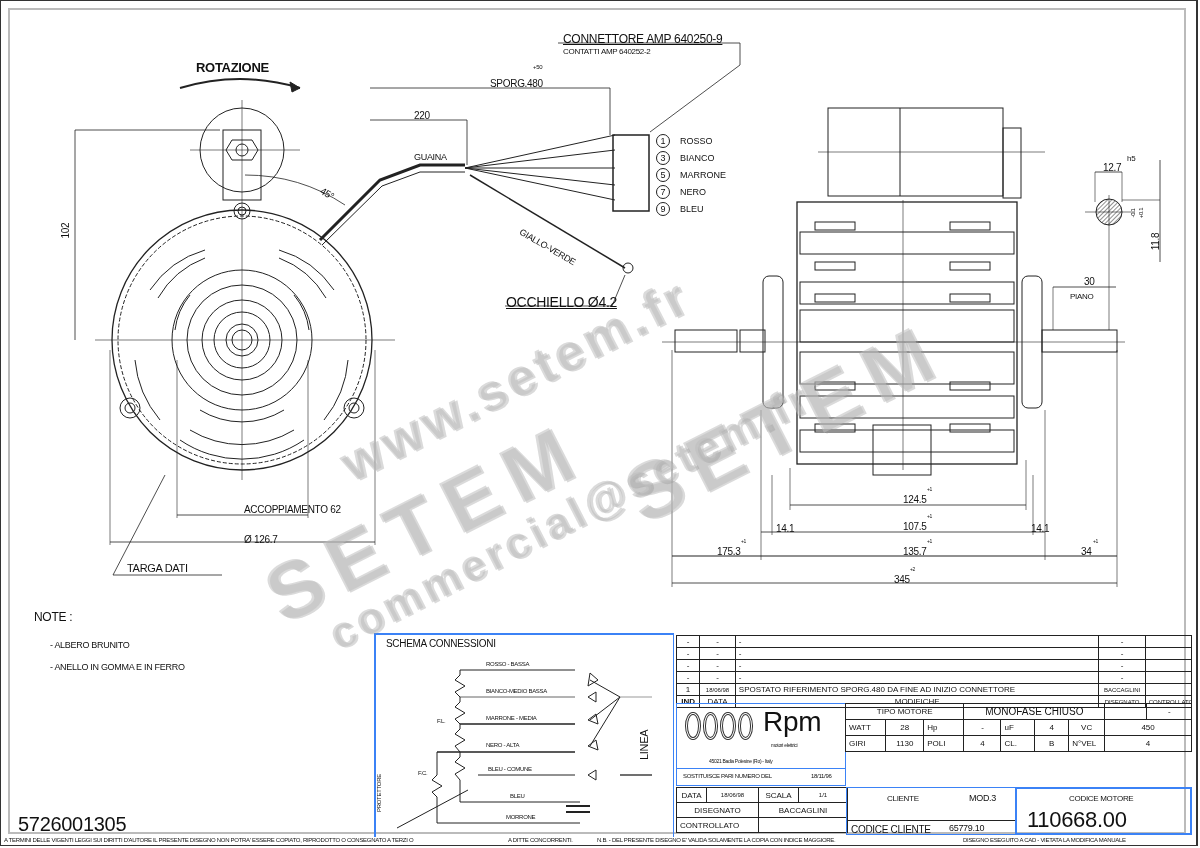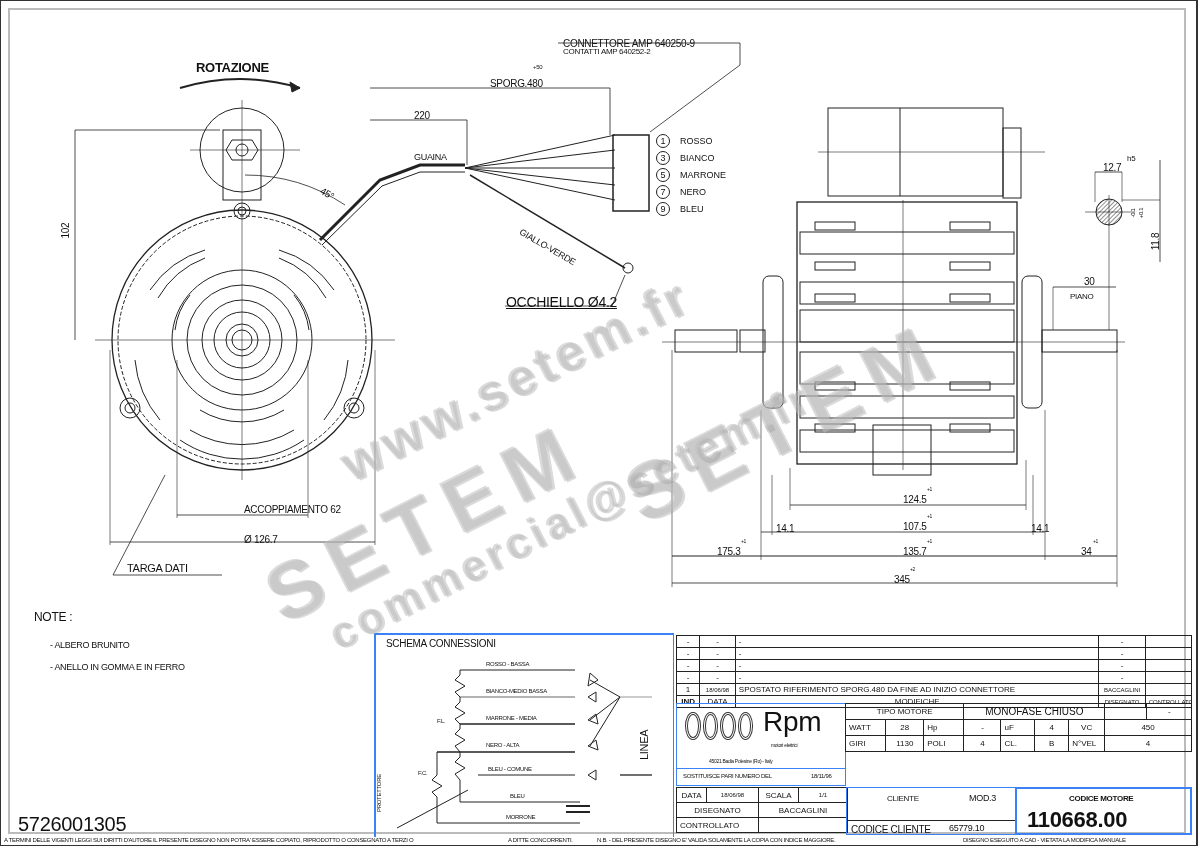--- a/index.html
+++ b/index.html
@@ -204,21 +204,21 @@
 <div class="lbl" style="left:414px;top:152px;font-size:9px;">GUAINA</div>
 <div class="lbl" style="left:414px;top:110px;">220</div>
 <div class="lbl" style="left:490px;top:78px;">SPORG.480</div>
 <div class="lbl" style="left:533px;top:64px;font-size:6px;">+50</div>
 <div class="lbl" style="left:516px;top:242px;transform:rotate(30deg);font-size:9px;">GIALLO-VERDE</div>
 <div class="lbl" style="left:506px;top:294px;font-size:14px;text-decoration:underline;">OCCHIELLO Ø4.2</div>
 <div class="lbl" style="left:244px;top:504px;">ACCOPPIAMENTO 62</div>
 <div class="lbl" style="left:244px;top:534px;">Ø 126.7</div>
 <div class="lbl" style="left:127px;top:562px;font-size:11px;">TARGA DATI</div>
 
-<div class="lbl" style="left:563px;top:38px;font-size:10px;">CONNETTORE AMP 640250-9</div>
+<div class="lbl" style="left:563px;top:32px;font-size:12px;text-decoration:underline;">CONNETTORE AMP 640250-9</div>
 <div class="lbl" style="left:563px;top:47px;font-size:8px;">CONTATTI AMP 640252-2</div>
 <div style="position:absolute;left:656px;top:132px;">
   <div style="height:17px;display:flex;align-items:center;gap:10px;">
       <span style="width:12px;height:12px;border:1px solid #222;border-radius:50%;font-size:9px;display:flex;align-items:center;justify-content:center;">1</span>
       <span style="font-size:9px;">ROSSO</span>
     </div>
   <div style="height:17px;display:flex;align-items:center;gap:10px;">
       <span style="width:12px;height:12px;border:1px solid #222;border-radius:50%;font-size:9px;display:flex;align-items:center;justify-content:center;">3</span>
       <span style="font-size:9px;">BIANCO</span>
     </div>
@@ -414,21 +414,21 @@
       </tr>
 </tbody>
   </table>
 <div class="tb" style="left:846px;top:787px;width:170px;height:48px;border-width:1px;">
   <div class="lbl" style="left:40px;top:6px;font-size:8px;">CLIENTE</div>
   <div class="lbl" style="left:122px;top:5px;font-size:9px;">MOD.3</div>
   <div style="position:absolute;left:0;right:0;top:32px;border-top:1px solid #222;"></div>
   <div class="lbl" style="left:4px;top:36px;font-size:10px;">CODICE CLIENTE</div>
   <div class="lbl" style="left:102px;top:35px;font-size:9px;">65779.10</div>
 </div>
-<div class="tb" style="left:1015px;top:787px;width:177px;height:48px;border-width:2px;font-weight:bold;">
+<div class="tb" style="left:1015px;top:787px;width:177px;height:48px;border-width:2px;">
   <div class="lbl" style="left:52px;top:5px;font-size:8px;">CODICE MOTORE</div>
   <div class="lbl" style="left:10px;top:18px;font-size:22px;">110668.00</div>
 </div>
 
 <div class="foot" style="left:4px;">A TERMINI DELLE VIGENTI LEGGI SUI DIRITTI D'AUTORE IL PRESENTE DISEGNO NON POTRA' ESSERE COPIATO, RIPRODOTTO O CONSEGNATO A TERZI O</div>
 <div class="foot" style="left:508px;">A DITTE CONCORRENTI.</div>
 <div class="foot" style="left:597px;">N.B. - DEL PRESENTE DISEGNO E' VALIDA SOLAMENTE LA COPIA CON INDICE MAGGIORE.</div>
 <div class="foot" style="left:963px;">DISEGNO ESEGUITO A CAD - VIETATA LA MODIFICA MANUALE</div>
 
 <div class="wm" style="left:330px;top:440px;font-size:52px;transform:rotate(-27deg);letter-spacing:4px;">www.setem.fr</div>

